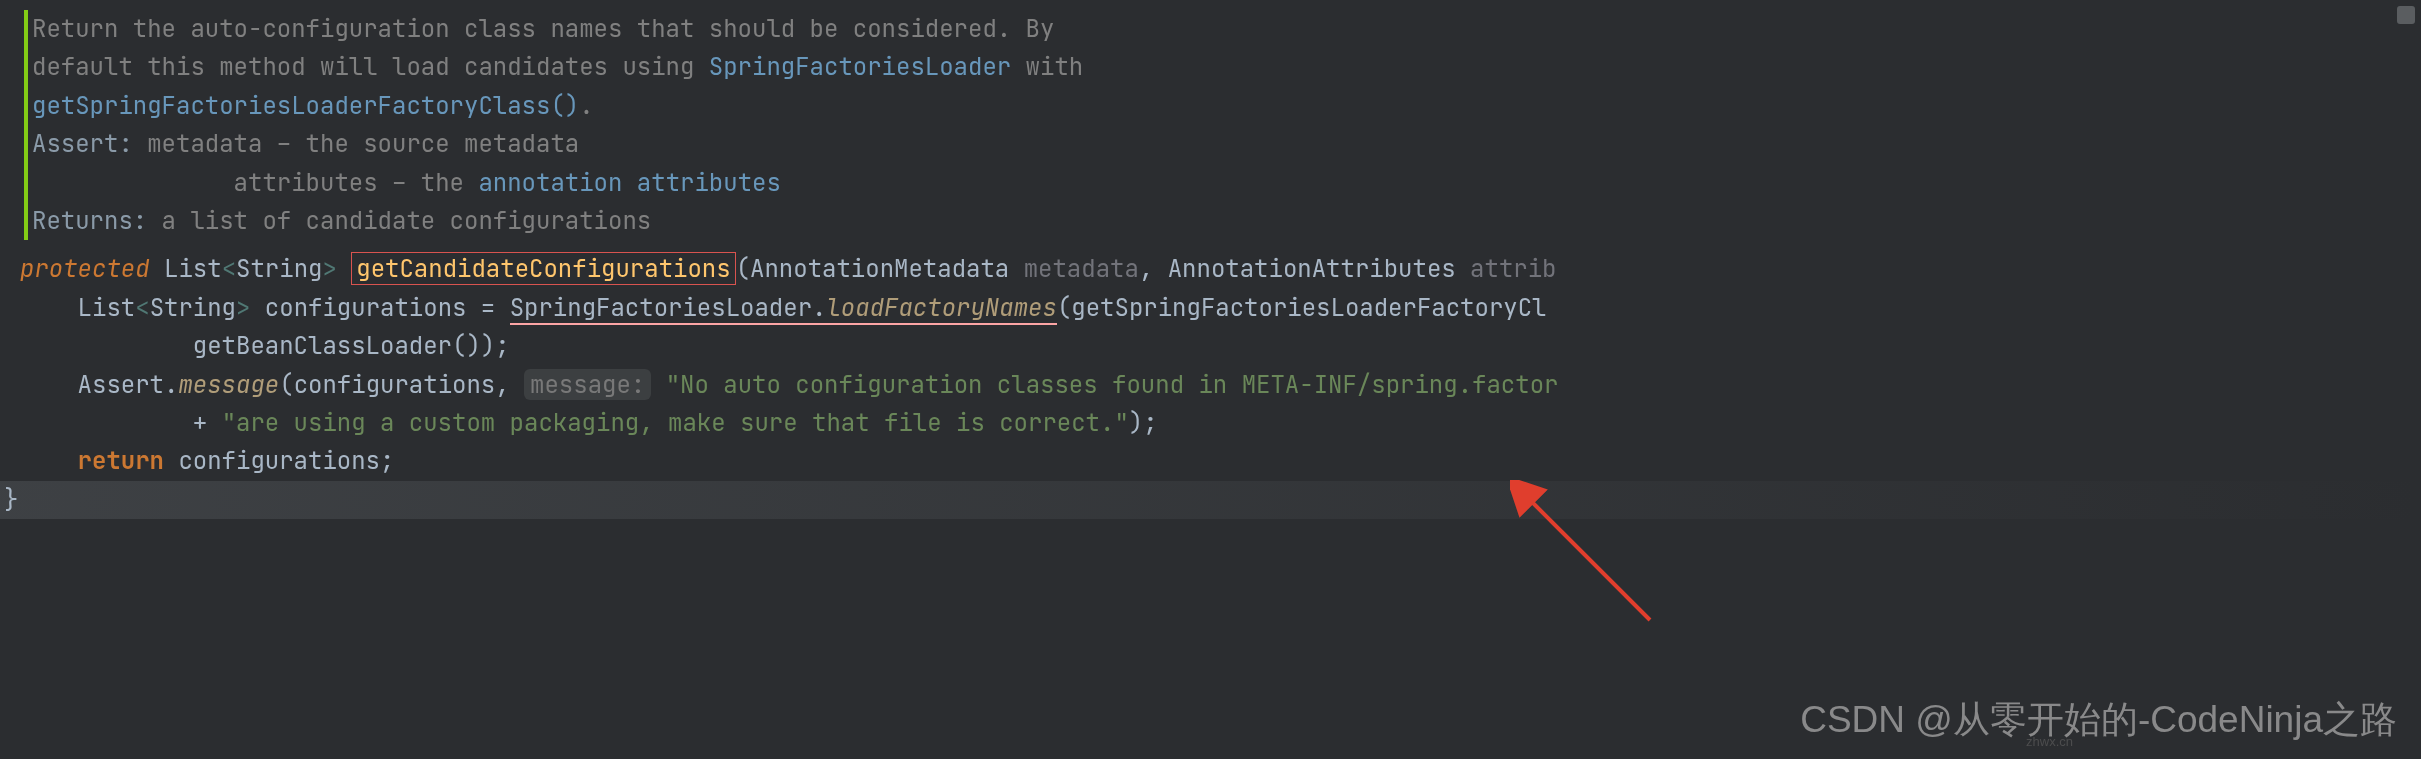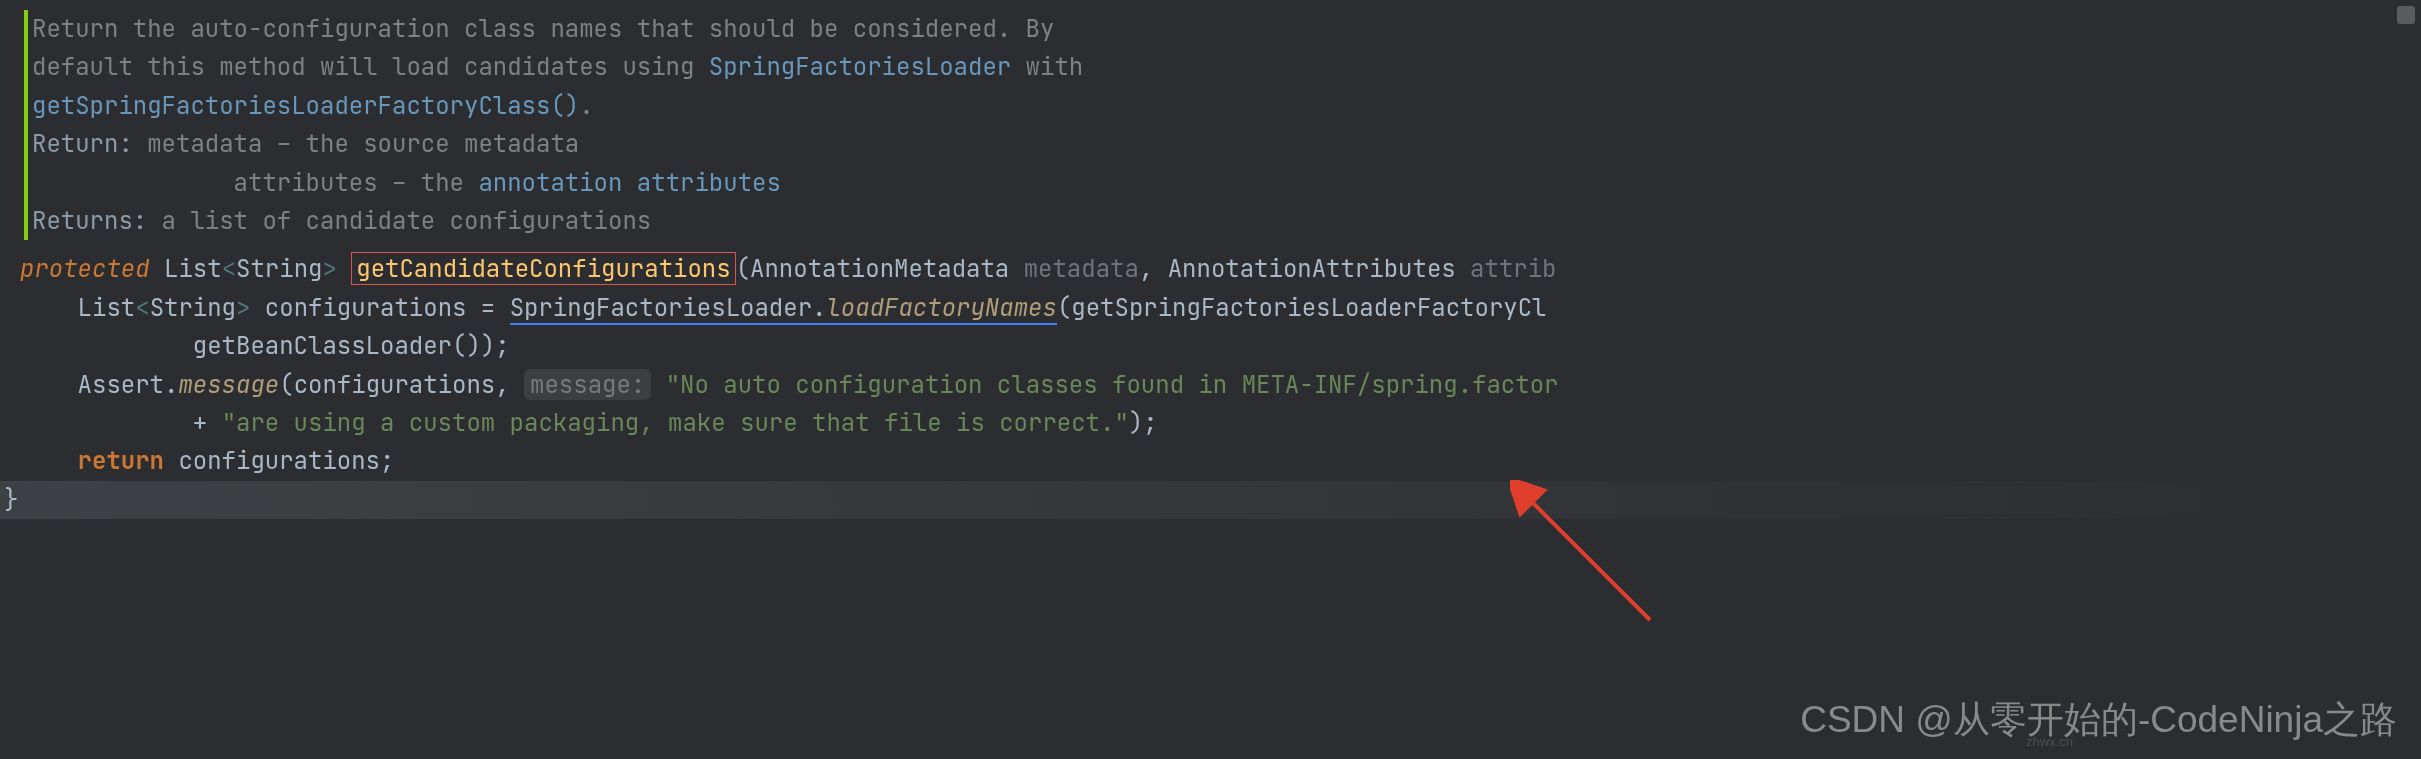--- a/index.html
+++ b/index.html
@@ -45,21 +45,21 @@
   .method-decl { color: #ffc66d; }
   .param-name { color: #72737a; }
   .var { color: #a9b7c6; }
   .cls { color: #a9b7c6; }
   .call { color: #b09d79; font-style: italic; }
   .call2 { color: #a9b7c6; }
   .paren { color: #a9b7c6; }
   .str { color: #6a8759; }
   .hint { background: #3c3f41; color: #787878; border-radius: 6px; padding: 0 6px; font-style: normal; }
   .redbox { border: 1px solid #d9534f; padding: 0 4px; }
-  .underline-red { border-bottom: 2px solid #3b82f6; }
+  .underline-red { border-bottom: 2px solid #fca5a5; }
   .arrow {
     position: absolute;
     pointer-events: none;
   }
   .watermark {
     position: absolute;
     right: 24px;
     bottom: 10px;
     color: #9a9a9a;
     font-family: sans-serif;
@@ -94,21 +94,21 @@
 </head>
 <body>
 
 <div class="editor">
   <div class="gutter-icon"></div>
 
   <div class="javadoc-block">
     <div class="doc-line"><span>Return the auto-configuration class names that should be considered. By</span></div>
     <div class="doc-line"><span>default this method will load candidates using </span><span class="doc-link">SpringFactoriesLoader</span><span> with</span></div>
     <div class="doc-line"><span class="doc-link">getSpringFactoriesLoaderFactoryClass()</span><span>.</span></div>
-    <div class="doc-line"><span class="doc-hl">Return: </span><span>metadata – the source metadata</span></div>
+    <div class="doc-line"><span class="doc-hl">Assert: </span><span>metadata – the source metadata</span></div>
     <div class="doc-line"><span>              </span><span>attributes – the </span><span class="doc-link">annotation</span><span> </span><span class="doc-link">attributes</span></div>
     <div class="doc-line"><span class="doc-hl">Returns: </span><span>a list of candidate configurations</span></div>
   </div>
 
   <div class="code-line"><span class="kw-italic">protected</span><span> </span><span class="type">List</span><span class="generic">&lt;</span><span class="type">String</span><span class="generic">&gt;</span><span> </span><span class="method-decl redbox">getCandidateConfigurations</span><span class="paren">(</span><span class="type">AnnotationMetadata</span><span> </span><span class="param-name">metadata</span><span>, </span><span class="type">AnnotationAttributes</span><span> </span><span class="param-name">attrib</span></div>
 
   <div class="code-line"><span>    </span><span class="type">List</span><span class="generic">&lt;</span><span class="type">String</span><span class="generic">&gt;</span><span> </span><span class="var">configurations</span><span> = </span><span class="underline-red"><span class="cls">SpringFactoriesLoader</span><span>.</span><span class="call">loadFactoryNames</span></span><span class="paren">(</span><span class="call2">getSpringFactoriesLoaderFactoryCl</span></div>
 
   <div class="code-line"><span>            </span><span class="call2">getBeanClassLoader</span><span class="paren">(</span><span class="paren">)</span><span class="paren">);</span></div>
 

